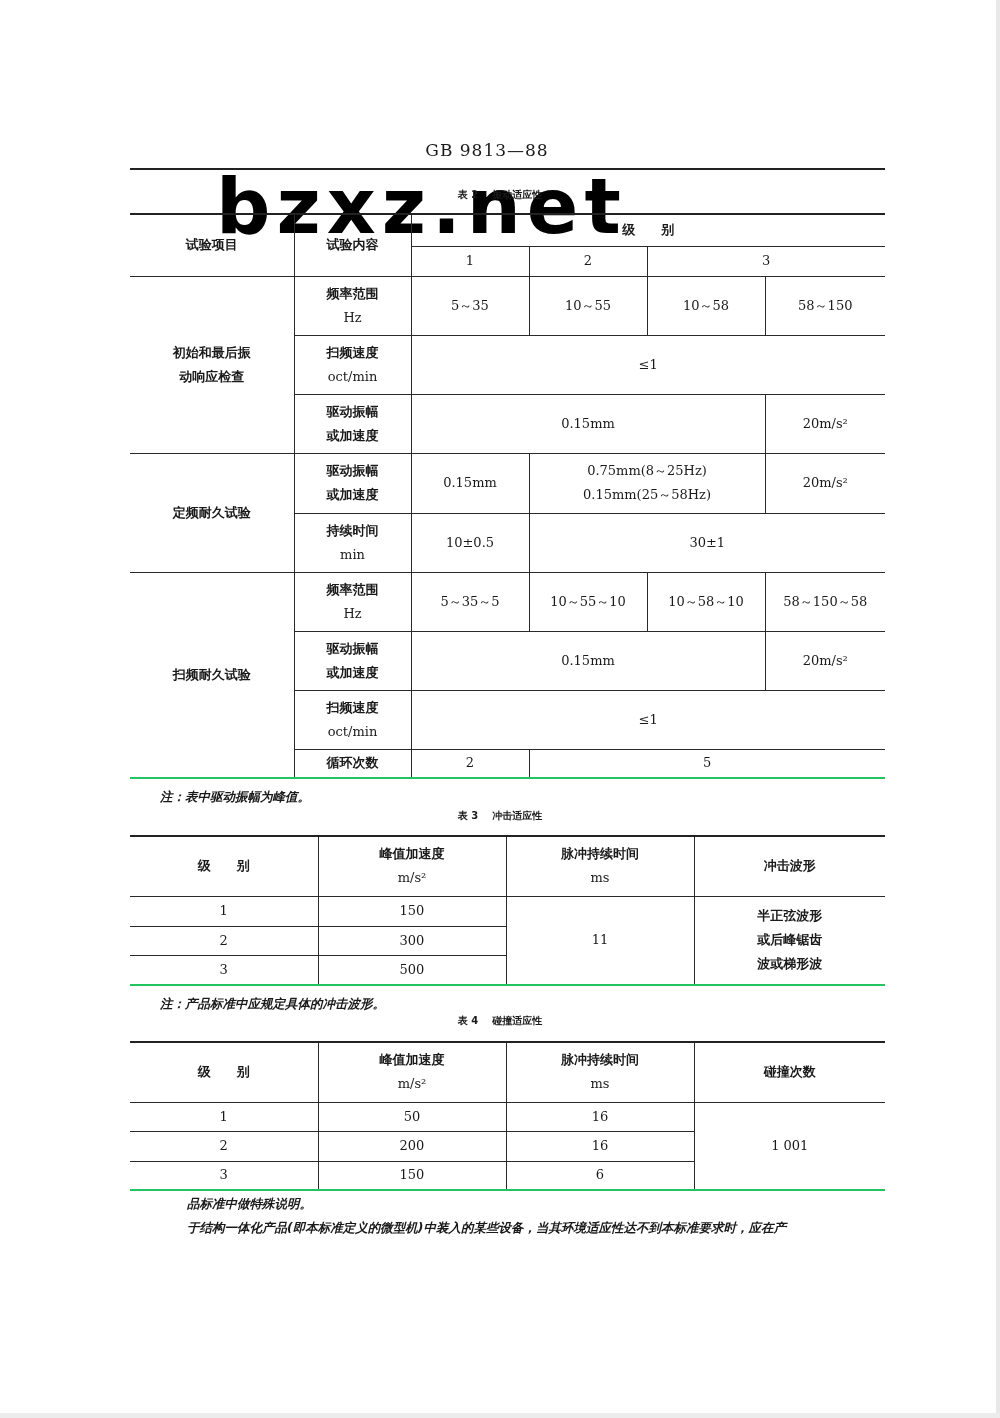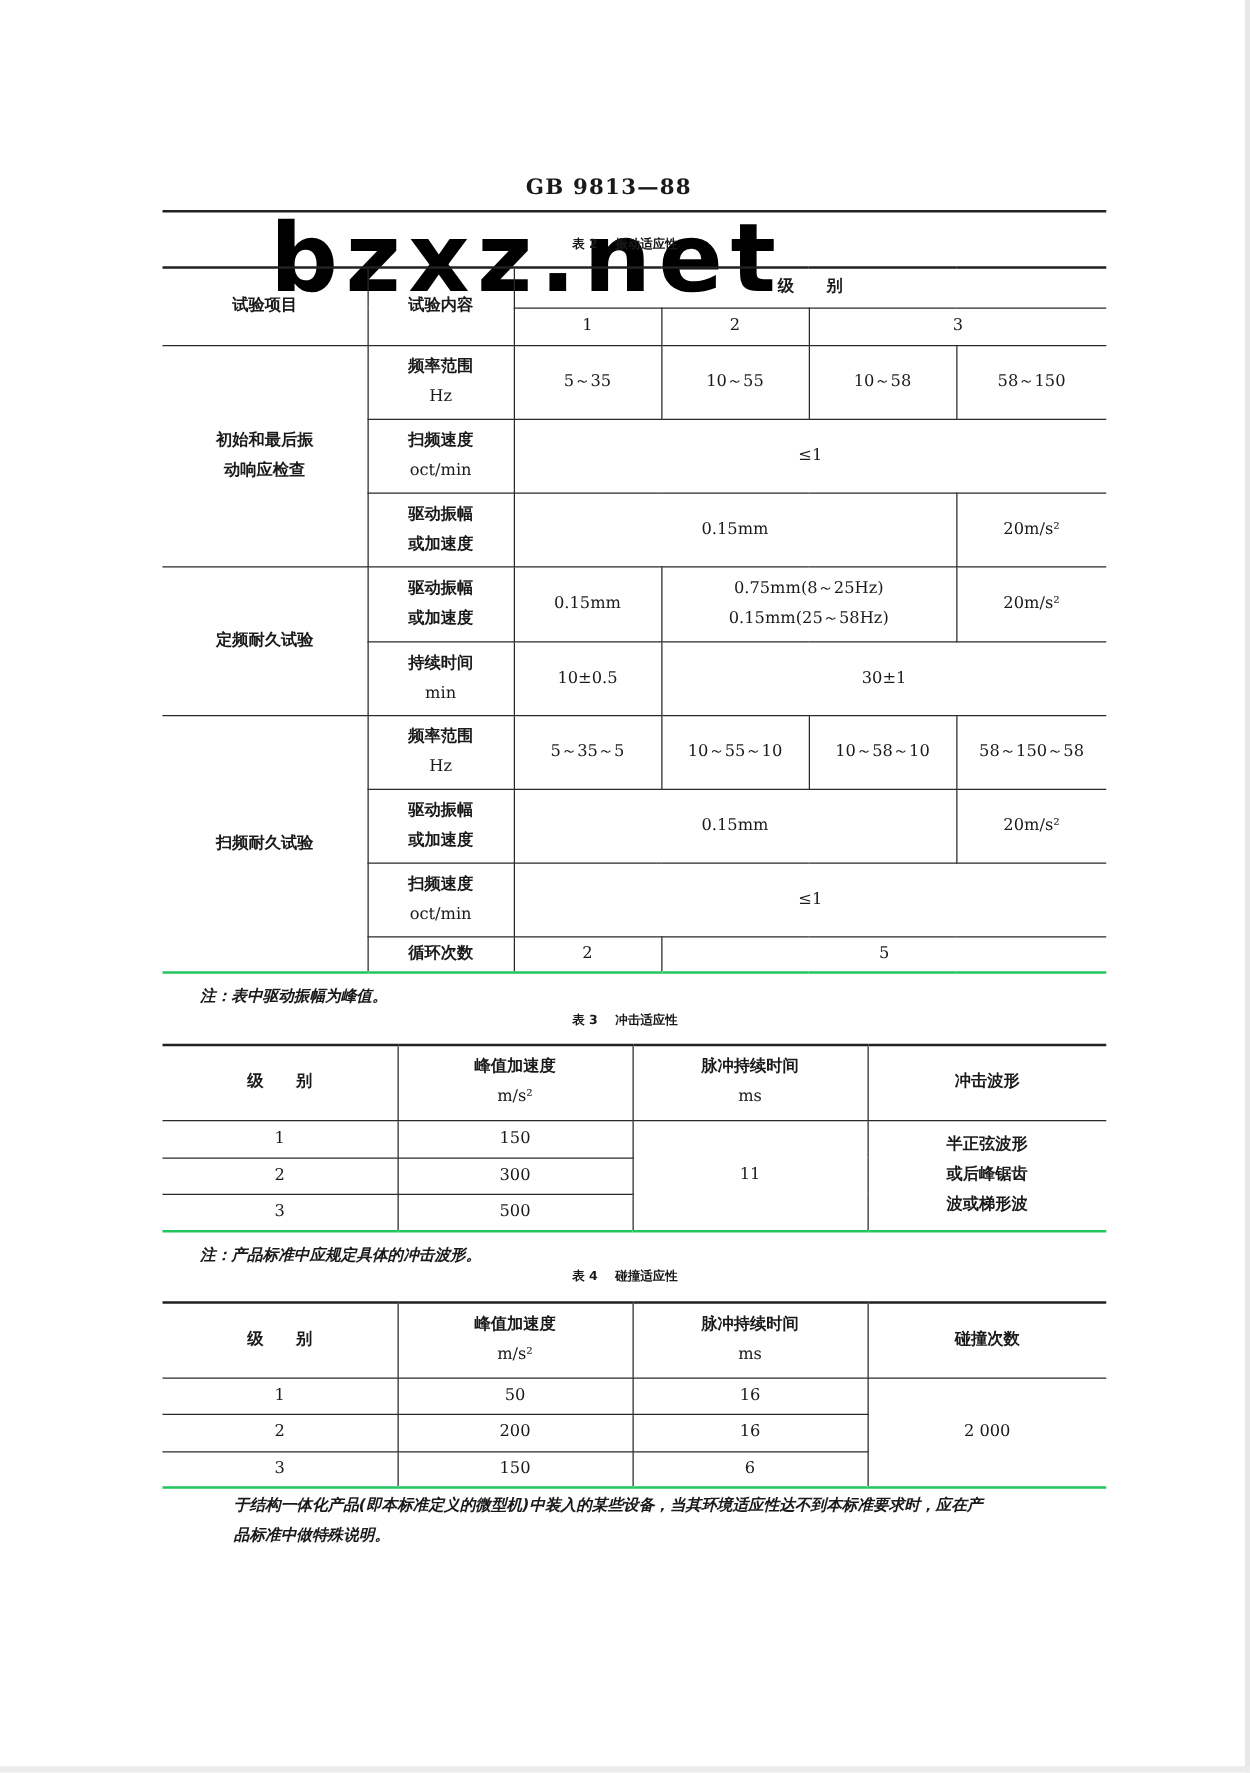--- a/index.html
+++ b/index.html
@@ -12,21 +12,21 @@
     .page-edge-r { position: absolute; right: 0; top: 0; width: 4px; height: 1418px; background: #e8e8e8; }
     .page-edge-b { position: absolute; left: 0; bottom: 0; width: 1000px; height: 5px; background: #ececec; }
     .watermark {
       position: absolute; left: 216px; top: 128px;
       font-family: "DejaVu Sans", "Liberation Sans", sans-serif;
       font-weight: bold; font-size: 76px; letter-spacing: 6px;
       color: #000000; z-index: 0; white-space: nowrap; margin-top: 34px;
     }
     .std-code {
       position: absolute; left: 0; width: 974px; top: 140px;
-      text-align: center; font-weight: bold; font-size: 17px; letter-spacing: 1px;
+      text-align: center; font-weight: normal; font-size: 17px; letter-spacing: 1px;
       z-index: 1;
     }
     .hrule { position: absolute; left: 130px; width: 755px; height: 2px; background: #222; z-index: 1; }
     .caption {
       position: absolute; left: 0; width: 1000px; text-align: center;
       font-weight: bold; font-size: 10px; z-index: 1;
       font-family: "DejaVu Sans", "Liberation Sans", sans-serif;
     }
     .caption .num { margin-right: 14px; }
     table.grid {
@@ -241,31 +241,31 @@
     <td>
       <div class="cjk">脉冲持续时间</div>
       <div>ms</div>
     </td>
     <td class="cjk">碰撞次数</td>
   </tr>
   <tr style="height:29px;">
     <td>1</td>
     <td>50</td>
     <td>16</td>
-    <td rowspan="3" class="lastrow">2 000</td>
+    <td rowspan="3" class="lastrow">1 001</td>
   </tr>
   <tr style="height:30px;">
     <td>2</td>
     <td>200</td>
     <td>16</td>
   </tr>
   <tr style="height:29px;">
     <td>3</td>
     <td>150</td>
     <td>6</td>
   </tr>
 </tbody>
   </table>
 
 <div class="note" style="top:1192px; left:160px;">
+  <span class="indent">品标准中做特殊说明。</span>
   <span class="indent">于结构一体化产品(即本标准定义的微型机)中装入的某些设备，当其环境适应性达不到本标准要求时，应在产</span>
-  <span class="indent">品标准中做特殊说明。</span>
 </div>
 
 </body></html>

